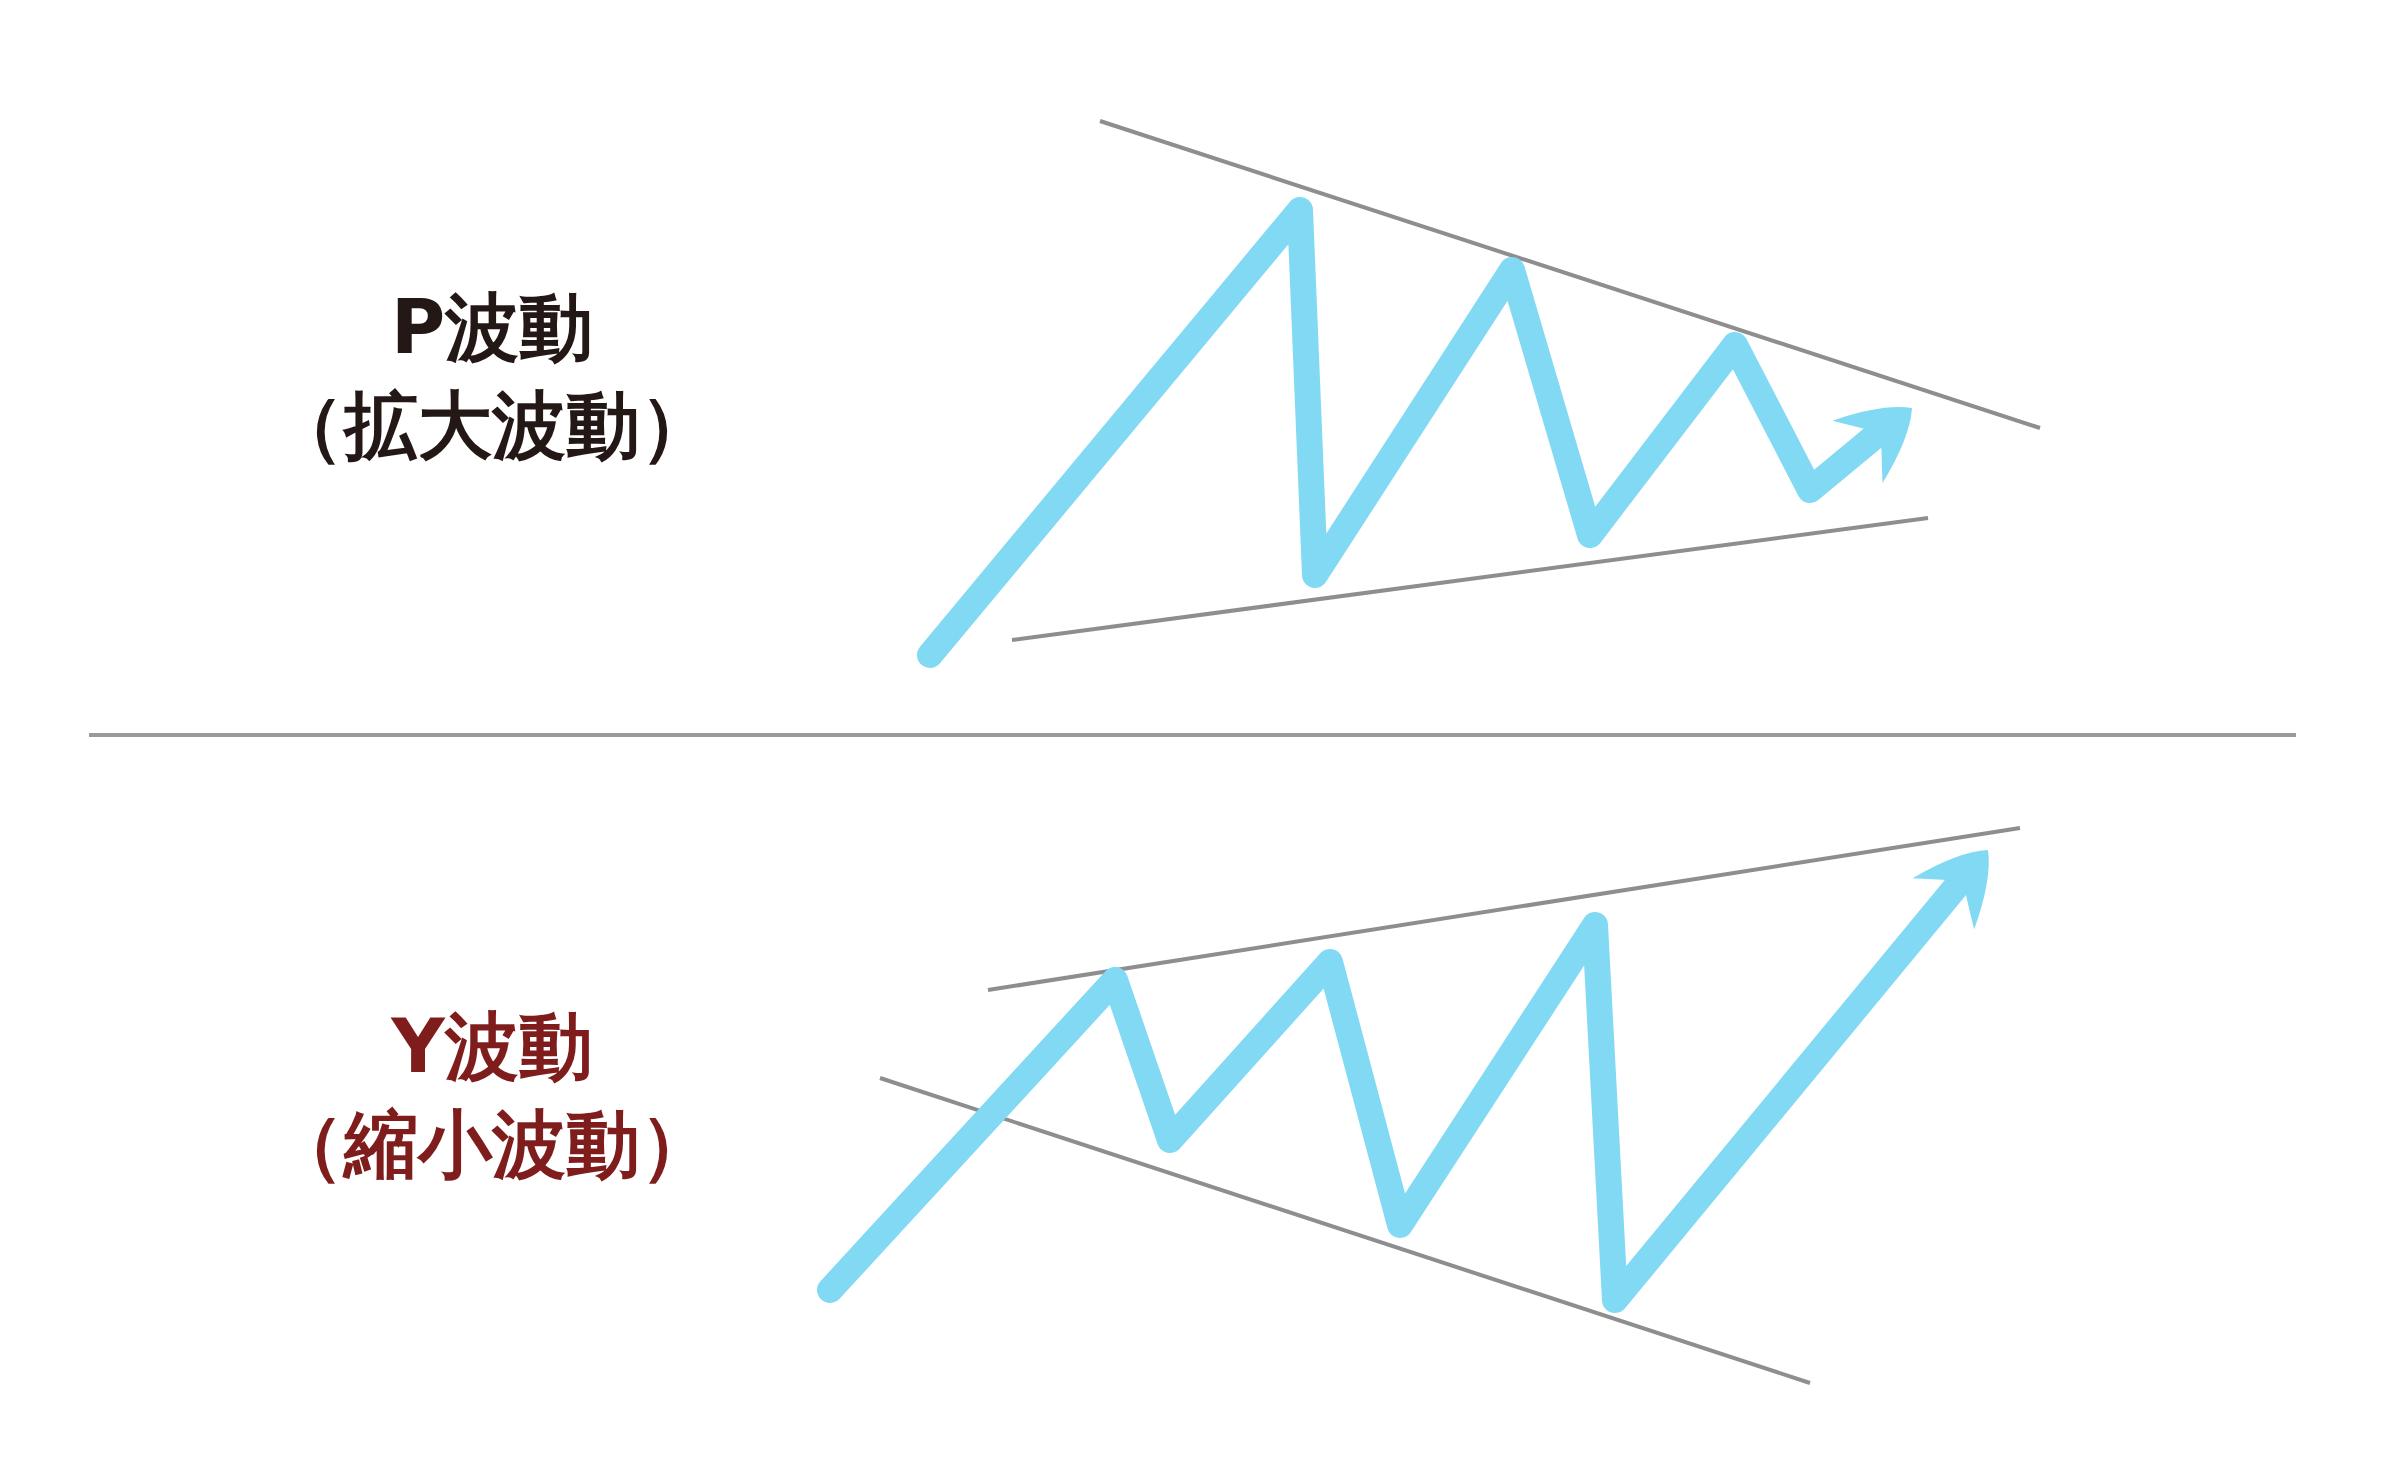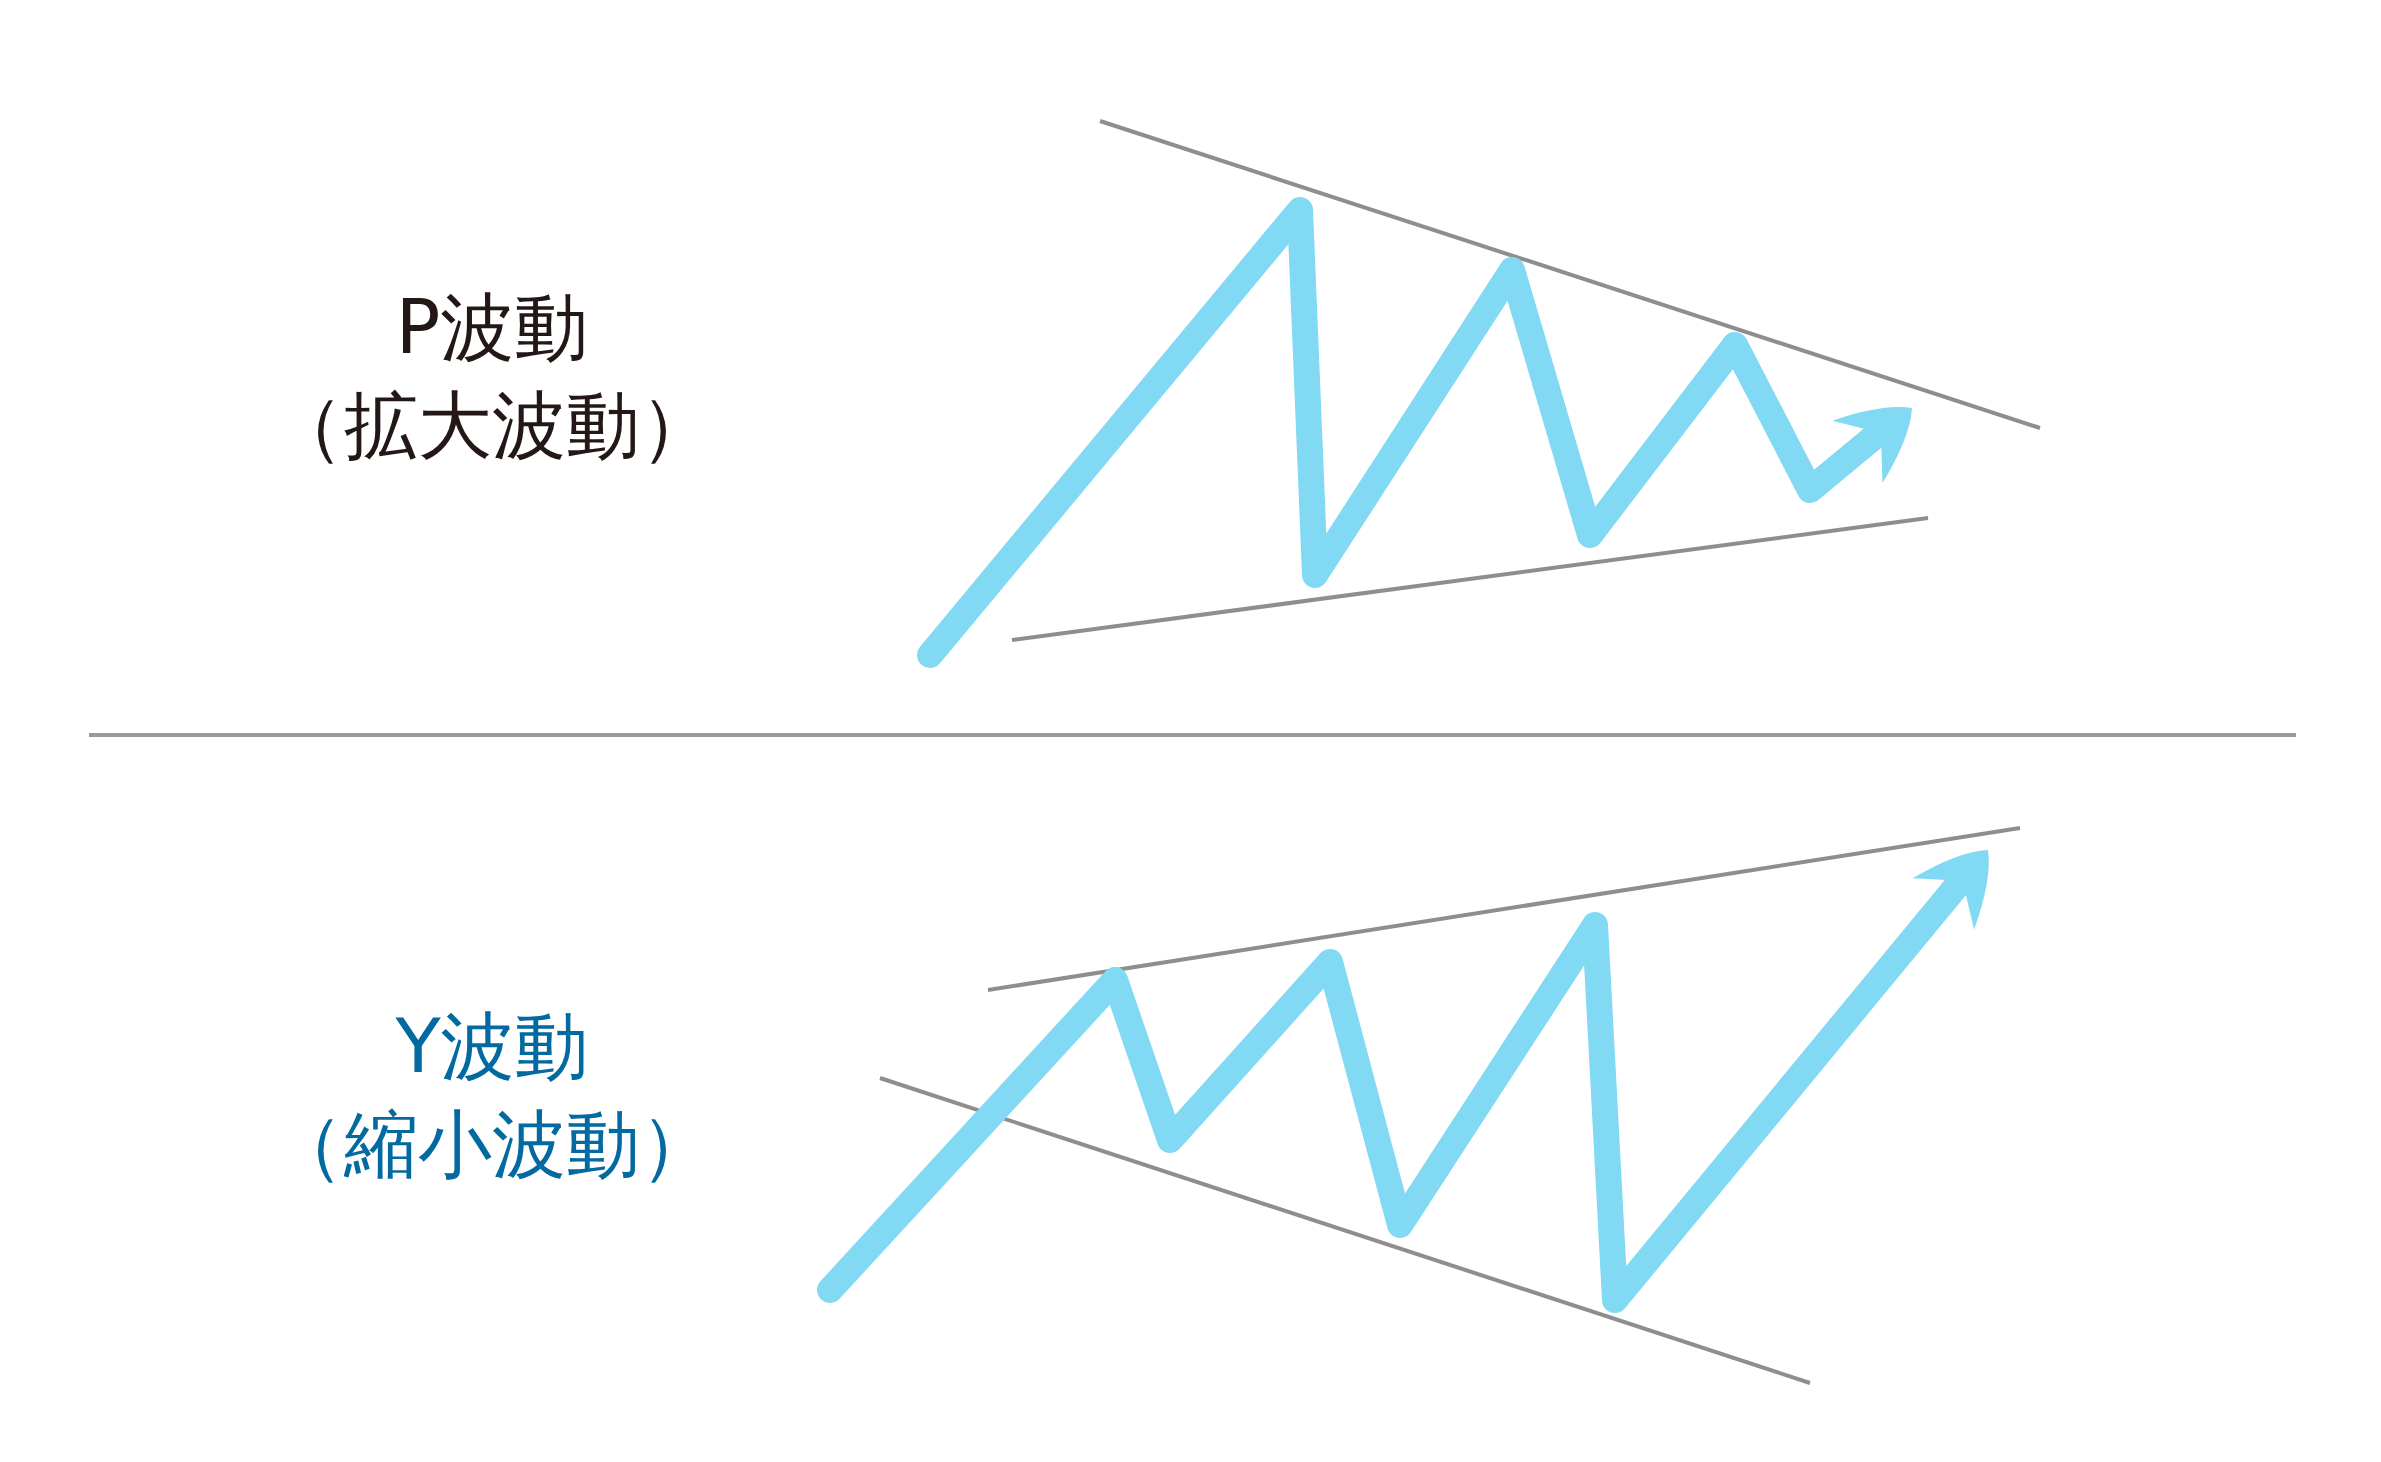--- a/index.html
+++ b/index.html
@@ -3,21 +3,21 @@
 <meta charset="utf-8">
 <style>
   html, body { margin: 0; padding: 0; background: #ffffff; }
   body { width: 2381px; height: 1462px; position: relative; overflow: hidden; font-family: "DejaVu Sans", sans-serif; }
   .label {
     position: absolute;
     width: 460px;
     text-align: center;
     color: #231815;
     font-family: "DejaVu Sans", sans-serif;
-    font-weight: normal;
+    font-weight: bold;
     font-size: 74px;
     line-height: 98px;
   }
   .label .line { display: block; white-space: nowrap; }
   #label-p { left: 262px; top: 278px; }
   #label-y { left: 262px; top: 997px; }
   svg { position: absolute; left: 0; top: 0; }
 </style>
 </head>
 <body>
@@ -39,16 +39,16 @@
     <polyline id="y-wave" fill="none" stroke-width="26" stroke-linejoin="round" stroke-linecap="round" points="830,1290 1115,980 1170,1140 1330,962 1400,1225 1595,925 1615,1300 1955,888" stroke="#82d9f4"></polyline>
     <path id="y-arrow" d="M1988,850 Q1992.1745768602739,879.4376104335537 1974.1246646160573,929.4196138745531 L1962.4734890347193,880.7960588052985 L1912.5325470054602,878.3665919439916 Q1958.2989121744456,851.3584483717449 1988,850 Z" fill="#82d9f4"></path>
   </g>
 </svg>
 
 <div class="label" id="label-p" style="color: rgb(35, 24, 21);">
   <span class="line">P波動</span>
   <span class="line">（拡大波動）</span>
 </div>
 
-<div class="label" id="label-y" style="color: #0369a1;">
+<div class="label" id="label-y" style="color: #7f1d1d;">
   <span class="line">Y波動</span>
   <span class="line">（縮小波動）</span>
 </div>
 
 </body></html>

